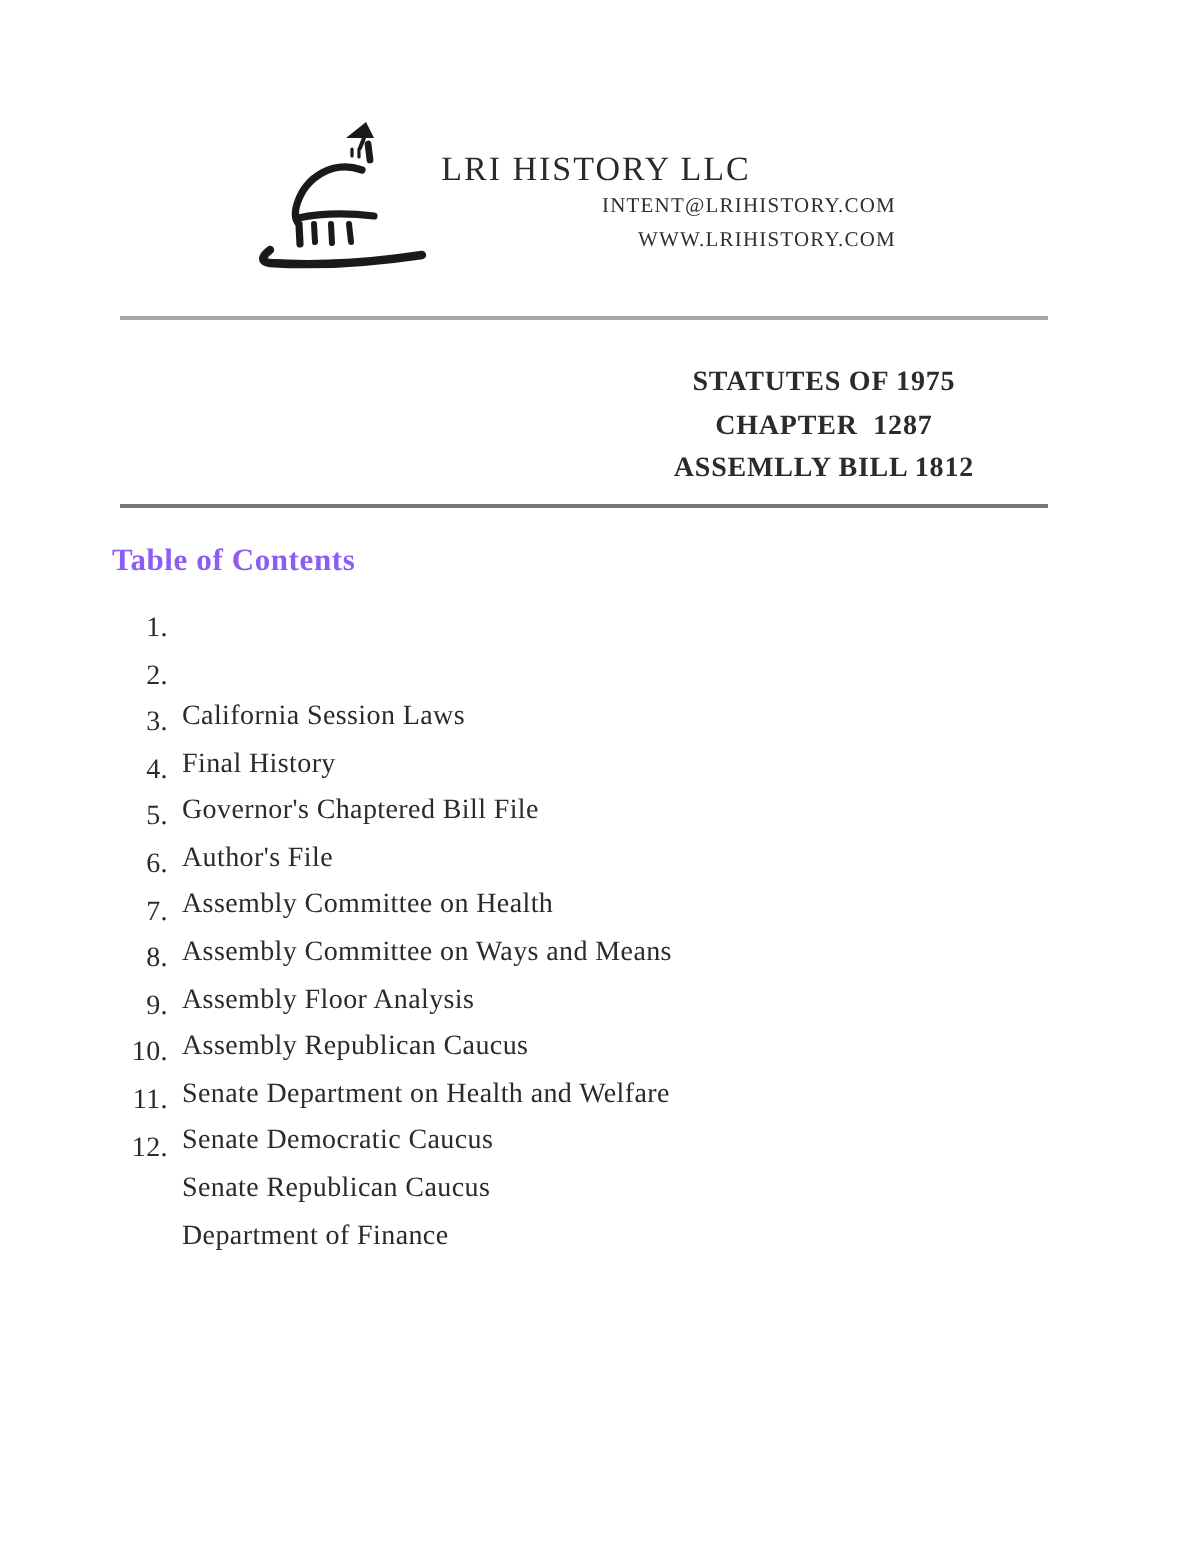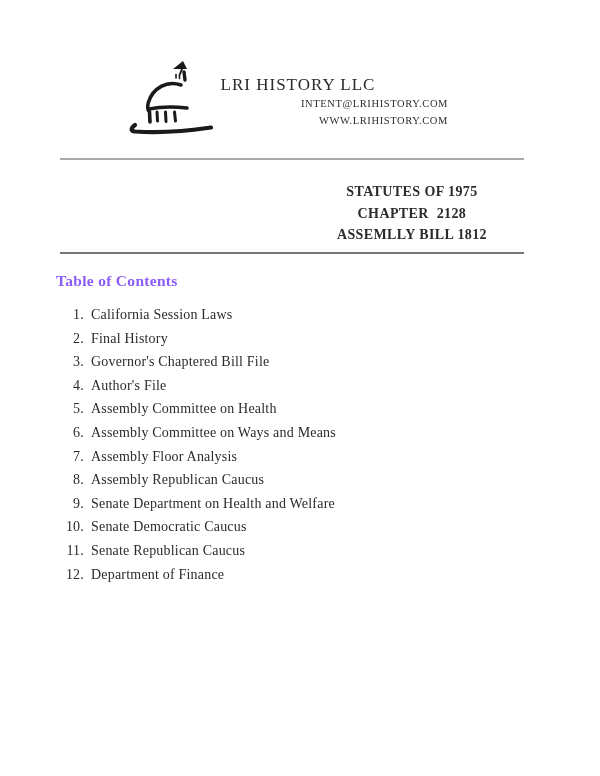--- a/index.html
+++ b/index.html
@@ -103,20 +103,21 @@
     letter-spacing: 0.2px;
     color: #2b2b2b;
   }
   .toc-num {
     width: 44px;
     text-align: right;
     flex: 0 0 44px;
   }
   .toc-label {
     margin-left: 7px;
+    margin-top: 44px;
   }
 </style>
 </head>
 <body>
 
 <div class="page">
 
   <svg class="logo" viewBox="0 0 92 86" aria-hidden="true">
     <g fill="none" stroke="#1a1a1a" stroke-linecap="round">
 
@@ -142,21 +143,21 @@
   <div class="company-block">
     <div class="company-name">LRI HISTORY LLC</div>
     <div class="contact-line">INTENT@LRIHISTORY.COM</div>
     <div class="contact-line">WWW.LRIHISTORY.COM</div>
   </div>
 
   <div class="rule rule-1"></div>
 
   <div class="ref-block">
     <div class="ref-line">STATUTES OF 1975</div>
-    <div class="ref-line">CHAPTER  2128</div>
+    <div class="ref-line">CHAPTER  1287</div>
     <div class="ref-line">ASSEMLLY BILL 1812</div>
   </div>
 
   <div class="rule rule-2"></div>
 
   <div class="toc-title">Table of Contents</div>
 
   <div class="toc-list">
     <div class="toc-row">
       <span class="toc-num">1.</span>

